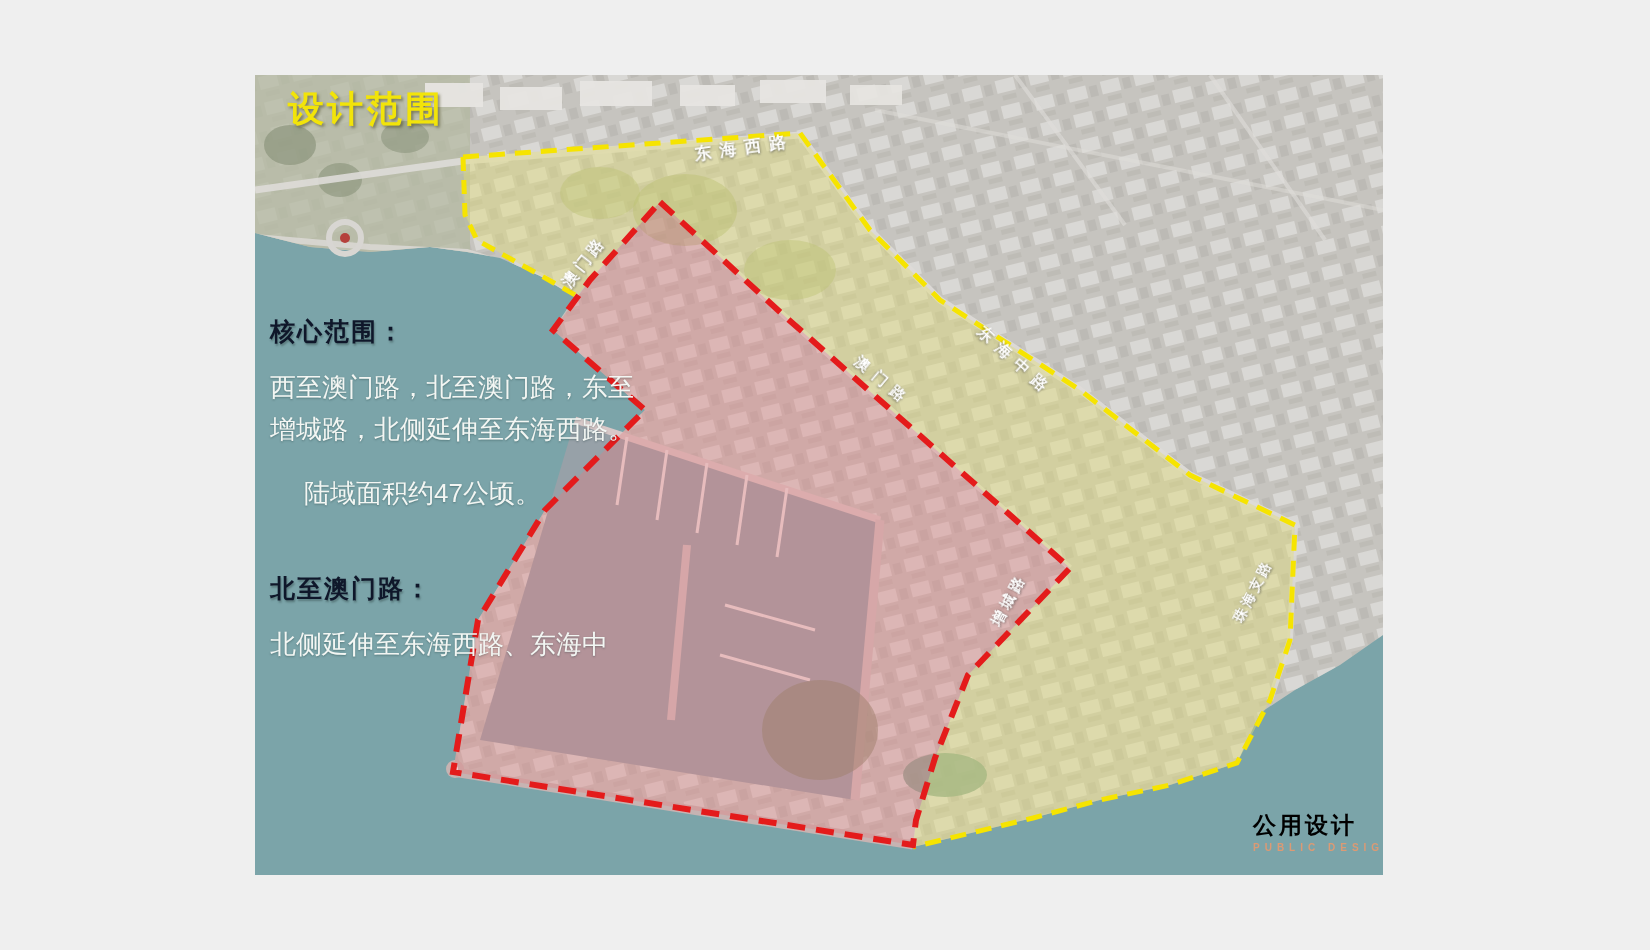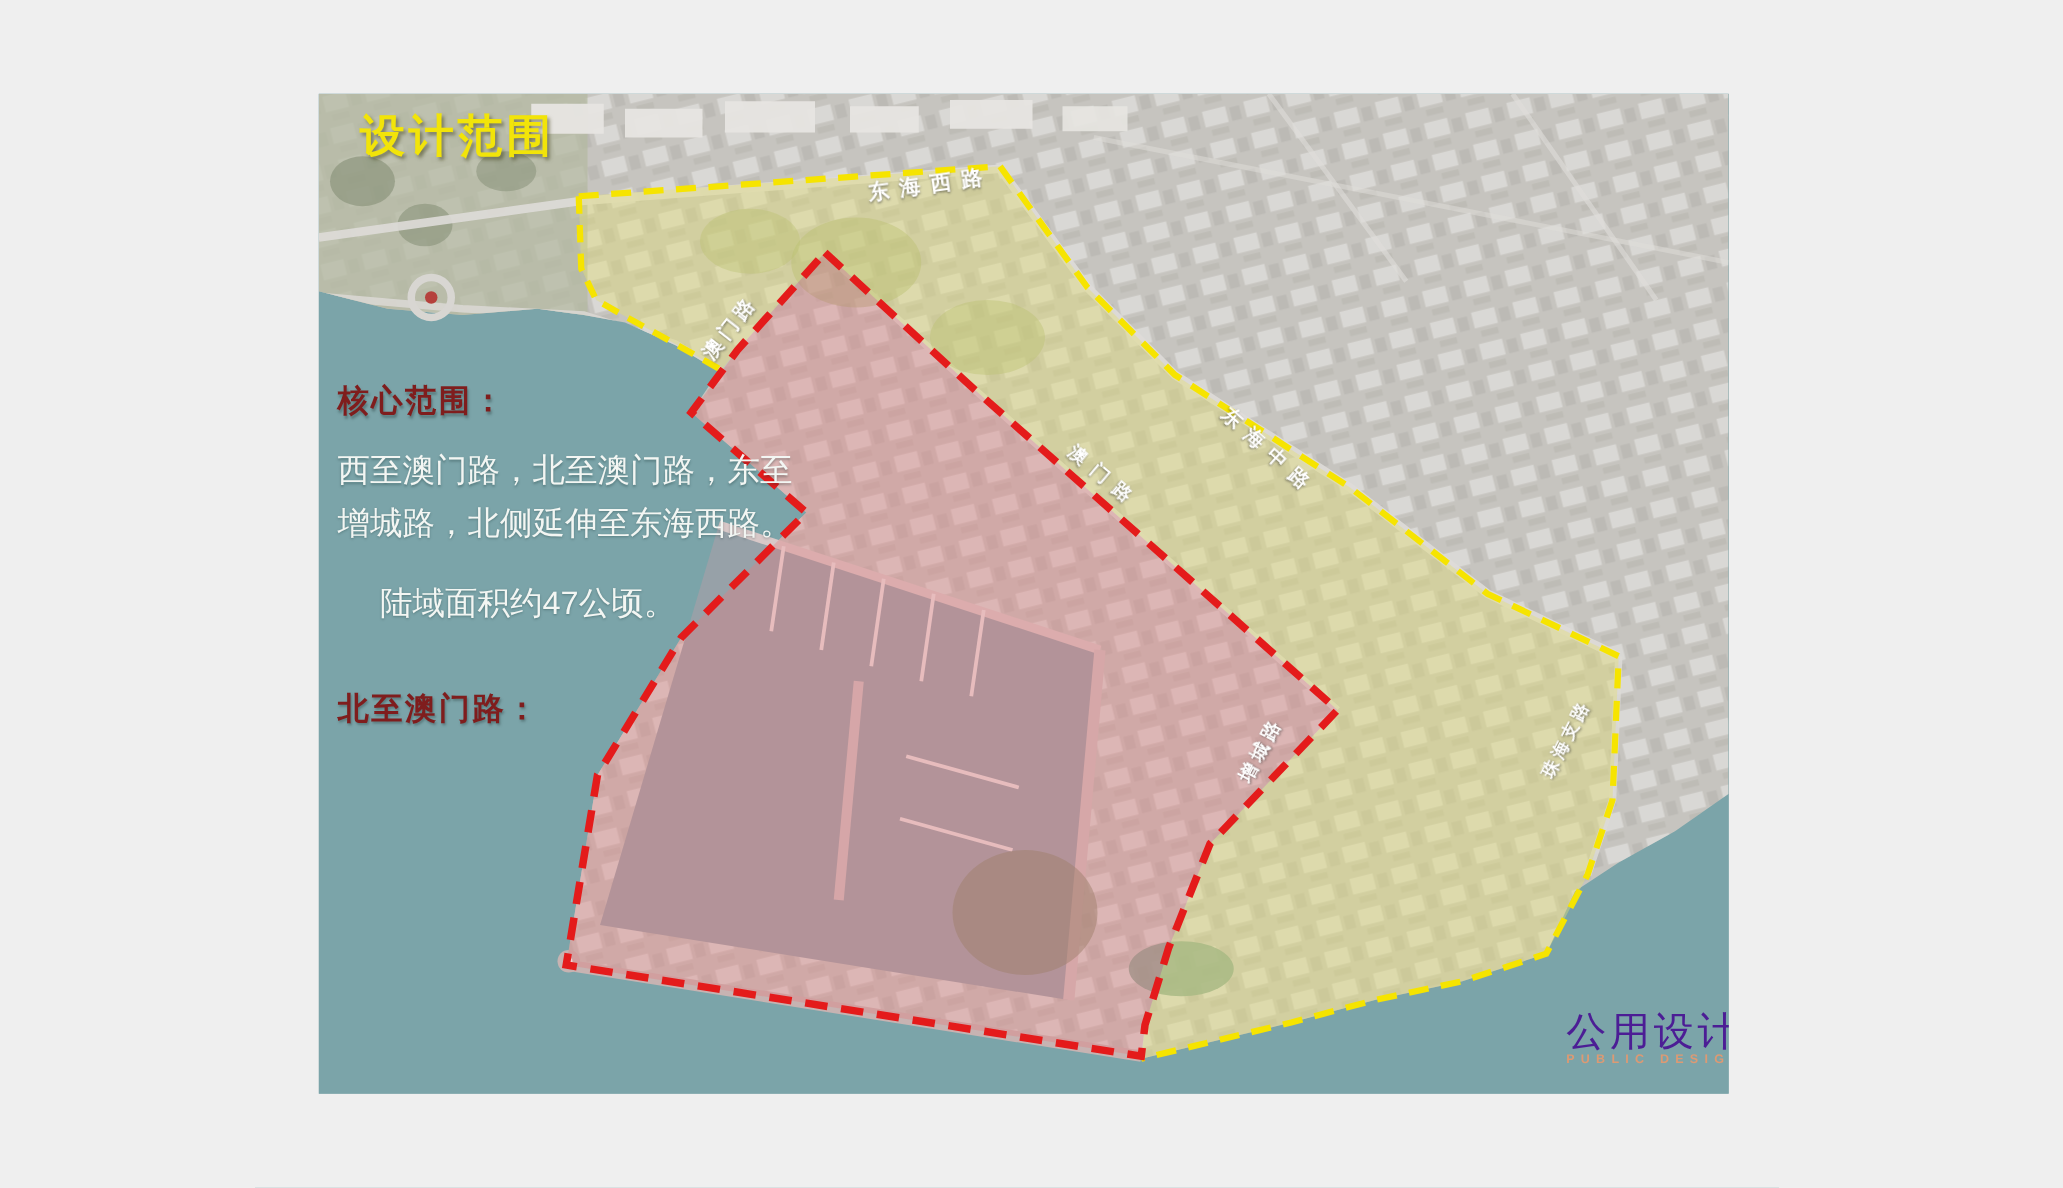--- a/index.html
+++ b/index.html
@@ -9,38 +9,38 @@
 
   .map-title{
     position:absolute;left:33px;top:10px;
     font-size:36px;font-weight:bold;letter-spacing:3px;
     color:#f2e409;text-shadow:2px 2px 3px rgba(70,70,30,.55);
     z-index:5;white-space:nowrap;
   }
 
   .panel{position:absolute;left:15px;top:228px;width:270px;z-index:5;}
   .panel .heading{
-    font-size:25px;font-weight:bold;color:#7f1d1d;letter-spacing:2px;
-    text-shadow:1px 2px 2px rgba(40,60,60,.4);margin:1px 0 18px 0;
+    font-size:25px;font-weight:bold;color:#0f172a;letter-spacing:2px;
+    text-shadow:1px 2px 2px rgba(40,60,60,.4);margin:12px 0 18px 0;
   }
   .panel .body-line{
     display:block;font-size:26px;color:#f3f6f3;line-height:42px;
     text-shadow:0 1px 2px rgba(20,50,50,.35);white-space:nowrap;
   }
   .panel .area-line{display:block;margin-top:22px;margin-left:34px;}
   .panel .section-gap{height:46px;}
 
   .road-label{
     fill:#ffffff;font-weight:bold;
     filter:drop-shadow(0px 1px 1px rgba(30,30,30,.55));
   }
 
   .logo{position:absolute;left:998px;top:735px;z-index:5;text-align:left;white-space:nowrap;}
   .logo .cn{
-    font-size:32px;font-weight:normal;color:#4c1d95;letter-spacing:3px;
+    font-size:23px;font-weight:bold;color:#000000;letter-spacing:3px;
     display:block;line-height:30px;
   }
   .logo .en{
     font-size:10px;font-weight:bold;color:#dc9a74;letter-spacing:5px;
     display:block;margin-top:2px;
   }
 </style>
 </head>
 <body>
 
@@ -136,20 +136,21 @@
 
     <div class="panel">
       <div class="heading">核心范围：</div>
       <span class="body-line">西至澳门路，北至澳门路，东至</span>
       <span class="body-line">增城路，北侧延伸至东海西路。</span>
       <span class="body-line area-line">陆域面积约47公顷。</span>
 
       <div class="section-gap"></div>
 
       <div class="heading">北至澳门路：</div>
+      <span class="body-line">北侧延伸至东海西路、东海中</span>
     </div>
 
     <div class="logo">
       <span class="cn">公用设计</span>
       <span class="en">PUBLIC DESIGN</span>
     </div>
 
   </div>
 </div>
 

